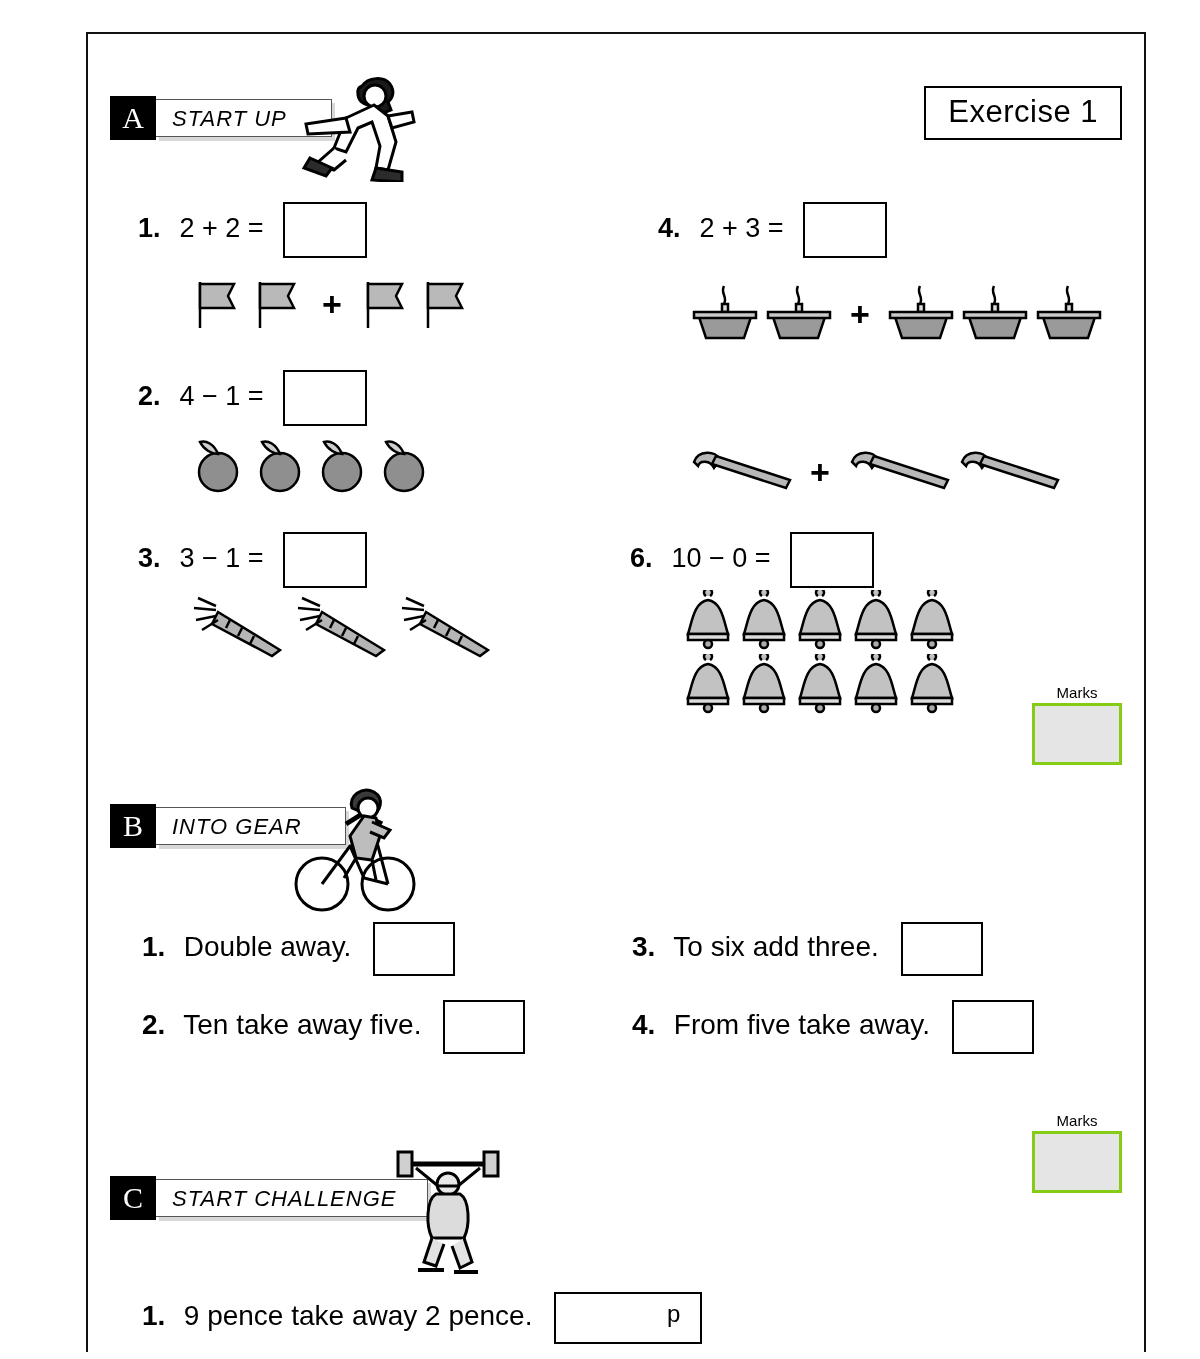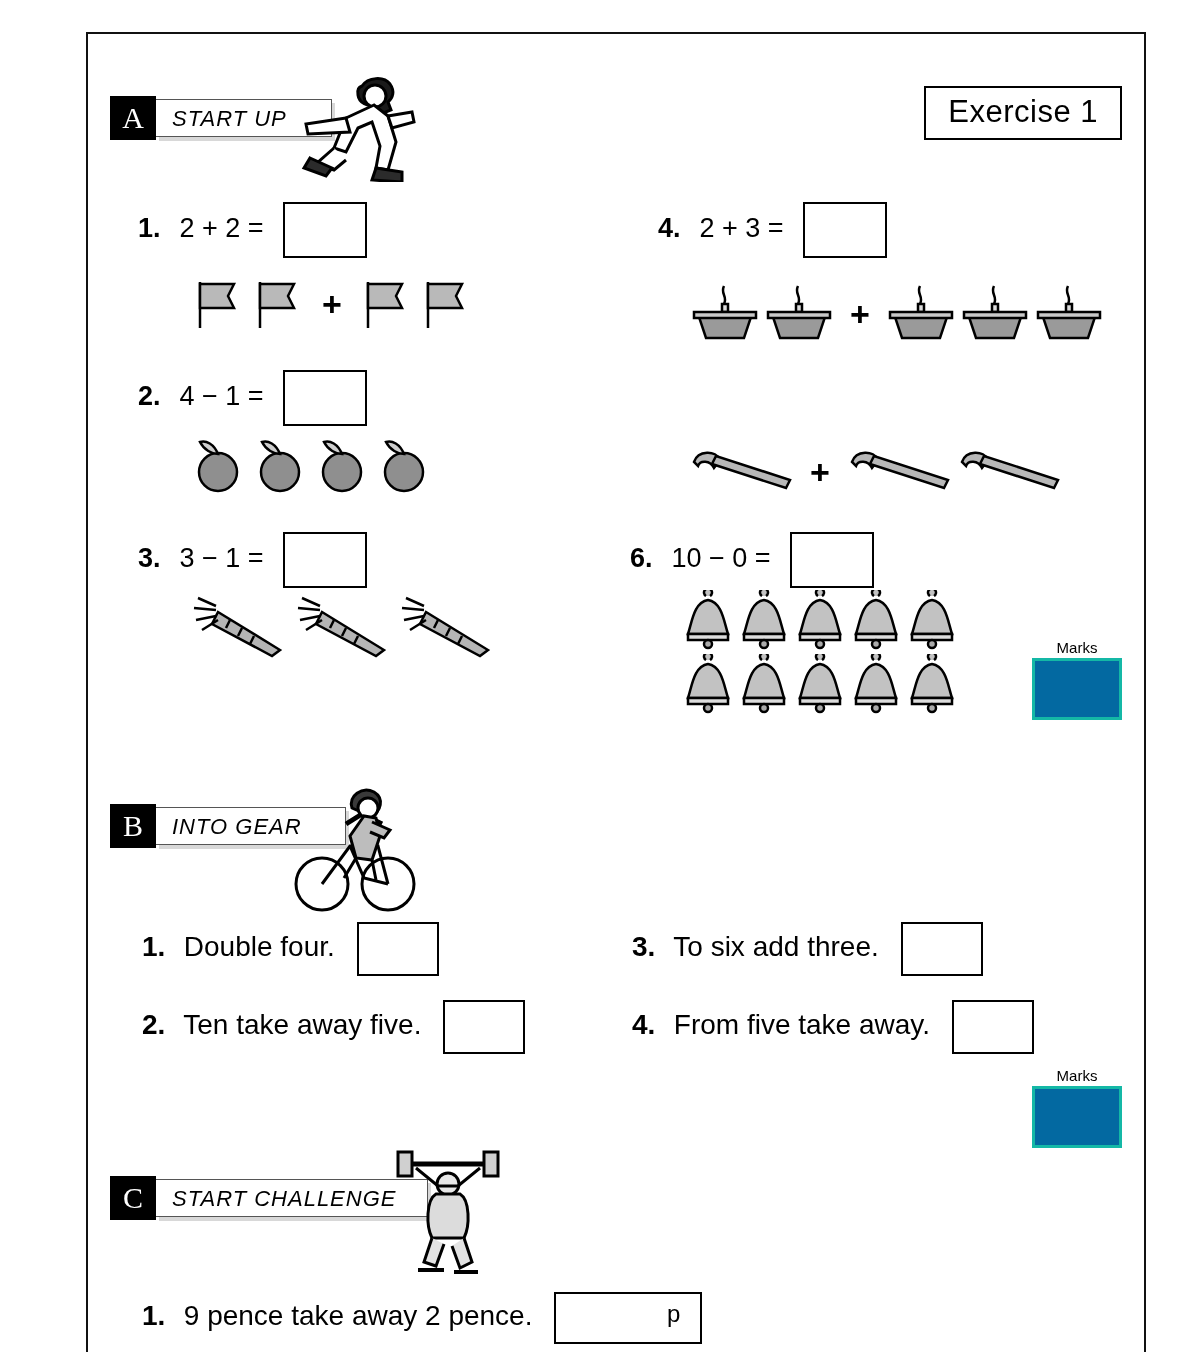--- a/index.html
+++ b/index.html
@@ -60,22 +60,23 @@
   .qnum{font-weight:bold;display:inline-block;min-width:34px;}
   .ans-box{
     display:inline-block;
     border:2px solid #000;
     background:#fff;
     vertical-align:middle;
   }
   .marks-box{
     position:absolute;
     width:84px;height:56px;
-    border:3px solid #14b8a6;
-    background:#0369a1;
+    border:3px solid #84cc16;
+    background:#e5e5e5;
+    margin-top:45px;
   }
   .marks-label{
     position:absolute;left:0;top:-22px;width:84px;
     text-align:center;font-size:15px;
   }
   
   .icon-row{position:absolute;display:flex;align-items:center;}
   .plus-sign{font-weight:bold;font-size:34px;margin:0 14px;}
   svg{display:block;}
   .big-text{font-size:28px;}
@@ -386,21 +387,21 @@
         <circle cx="82" cy="34" r="10" fill="#fff"></circle>
         <path d="M78 42 L64 62 L70 84 L86 86 L94 62 L90 44 Z" fill="#bdbdbd"></path>
         <path d="M86 48 L104 56 L98 64 L84 58" fill="#bdbdbd"></path>
         <path d="M70 84 L58 104 M86 86 L90 106" fill="none"></path>
       </g>
     </svg>
   </div>
 
   <div class="q big-text" style="left:54px;top:888px;">
     <span class="qnum">1.</span>
-    <span>Double four.</span>
+    <span>Double away.</span>
     <span class="ans-box" style="width:78px;height:50px;margin-left:14px;"></span>
   </div>
   <div class="q big-text" style="left:54px;top:966px;">
     <span class="qnum">2.</span>
     <span>Ten take away five.</span>
     <span class="ans-box" style="width:78px;height:50px;margin-left:14px;"></span>
   </div>
   <div class="q big-text" style="left:544px;top:888px;">
     <span class="qnum">3.</span>
     <span>To six add three.</span>

